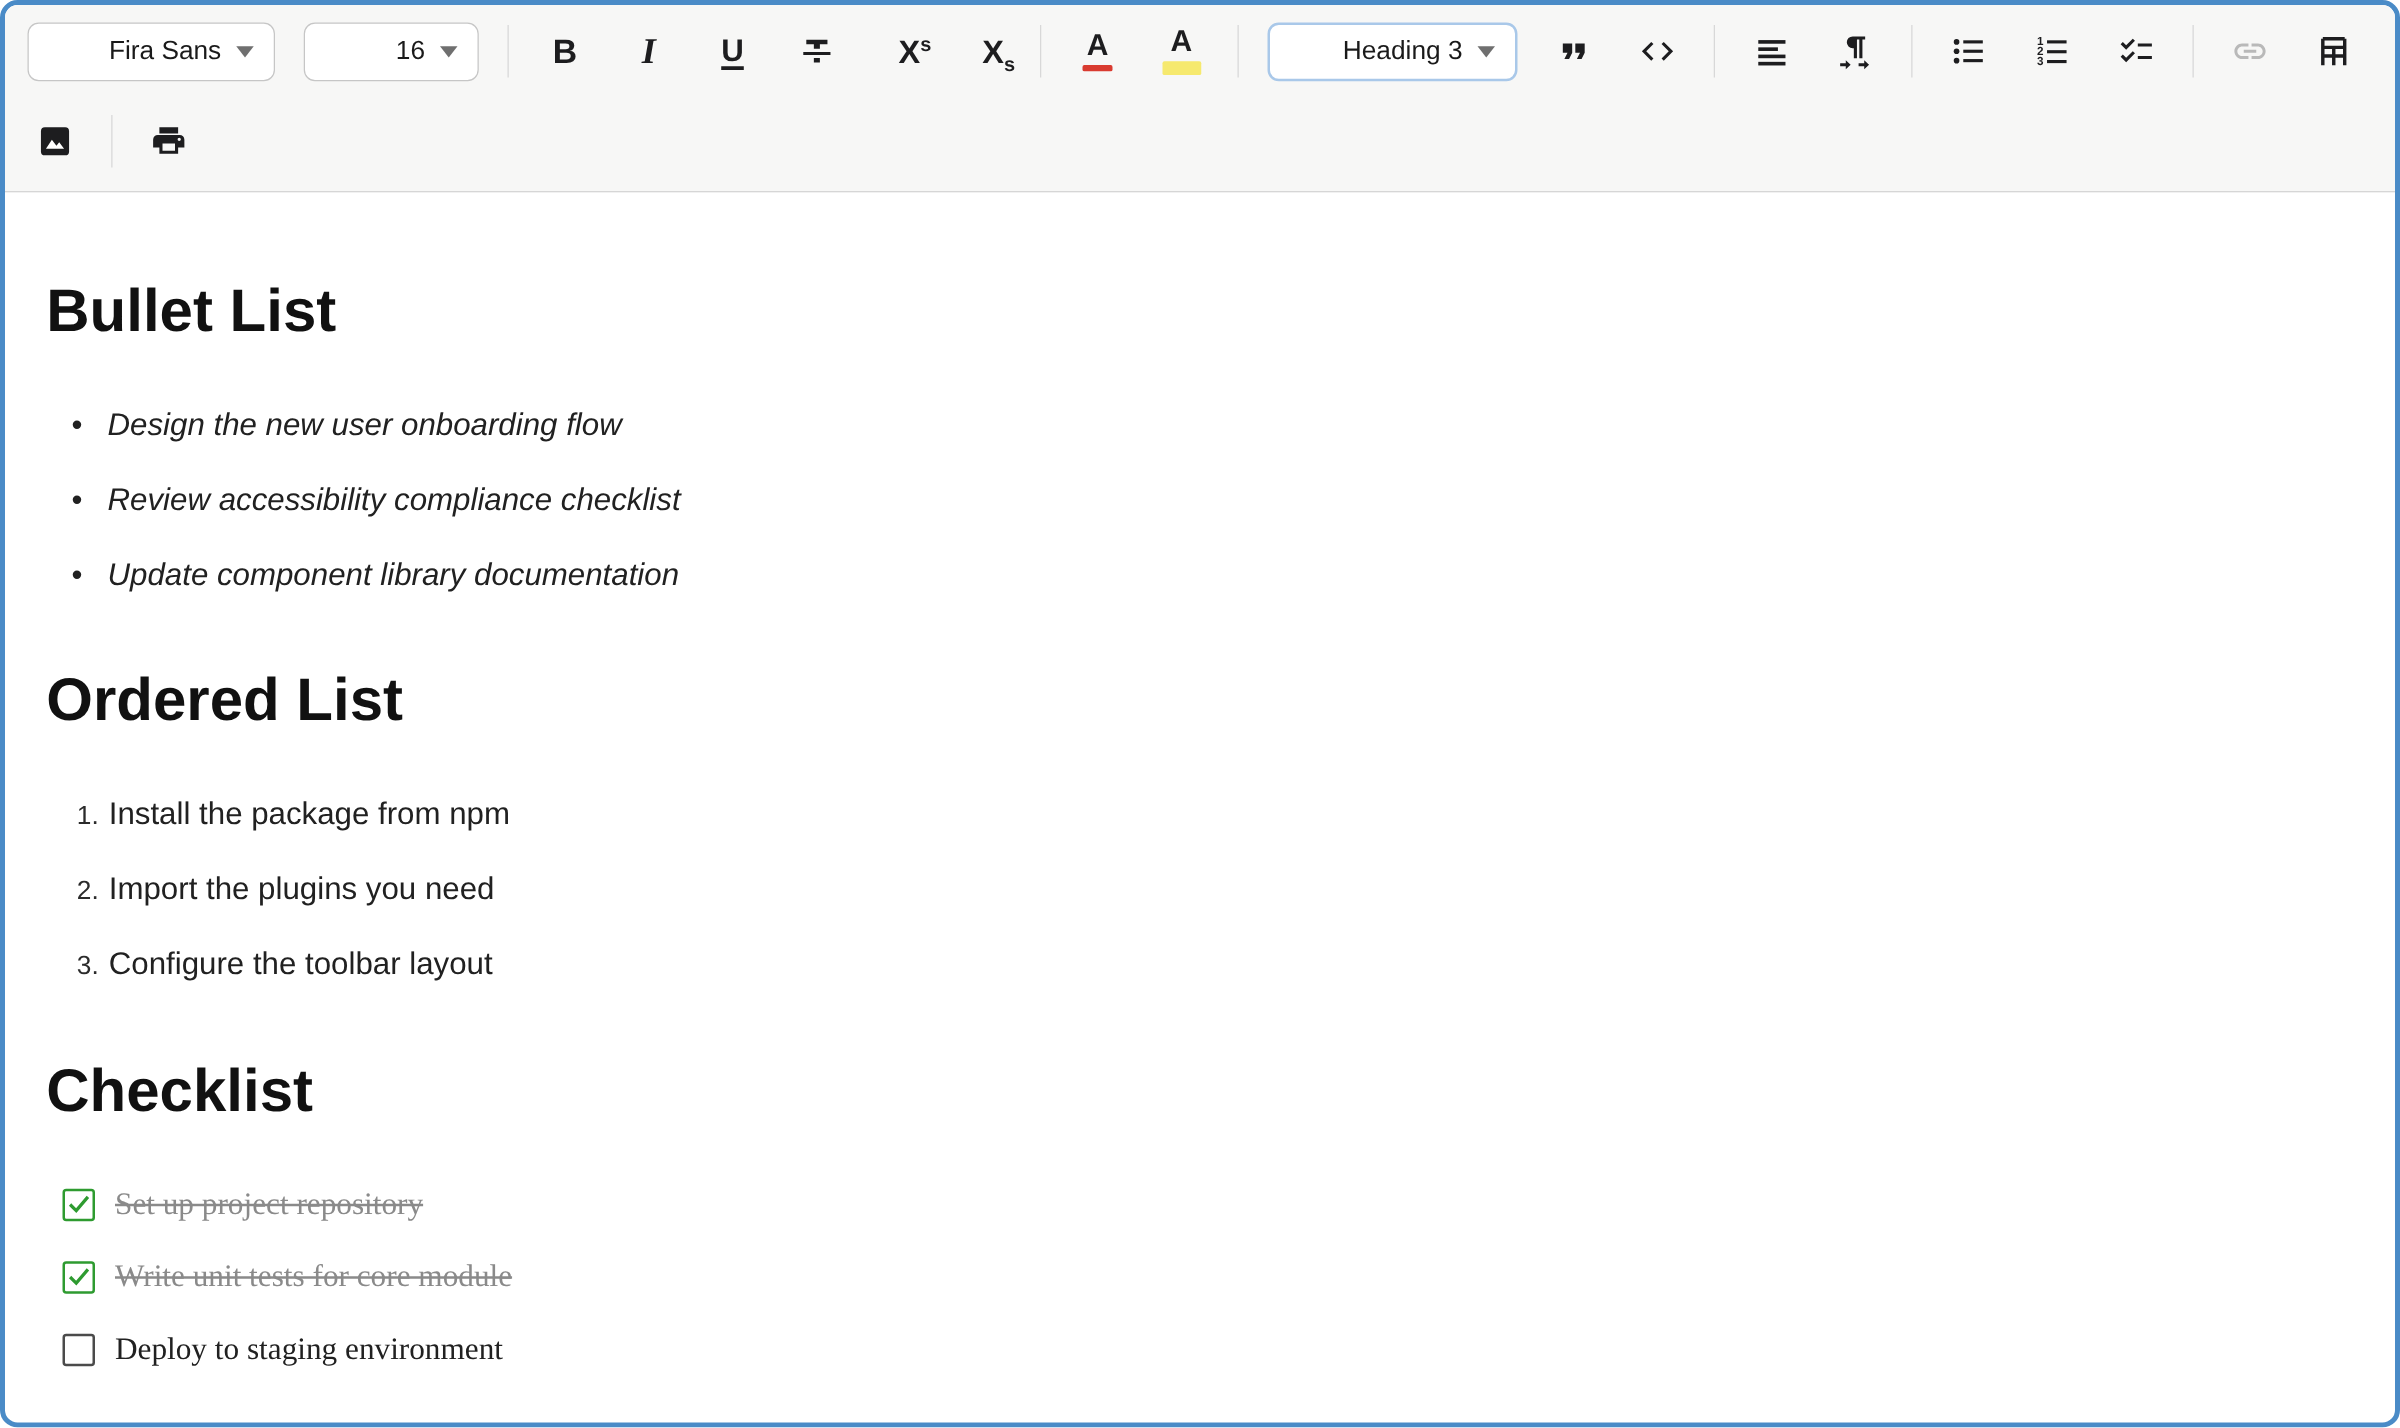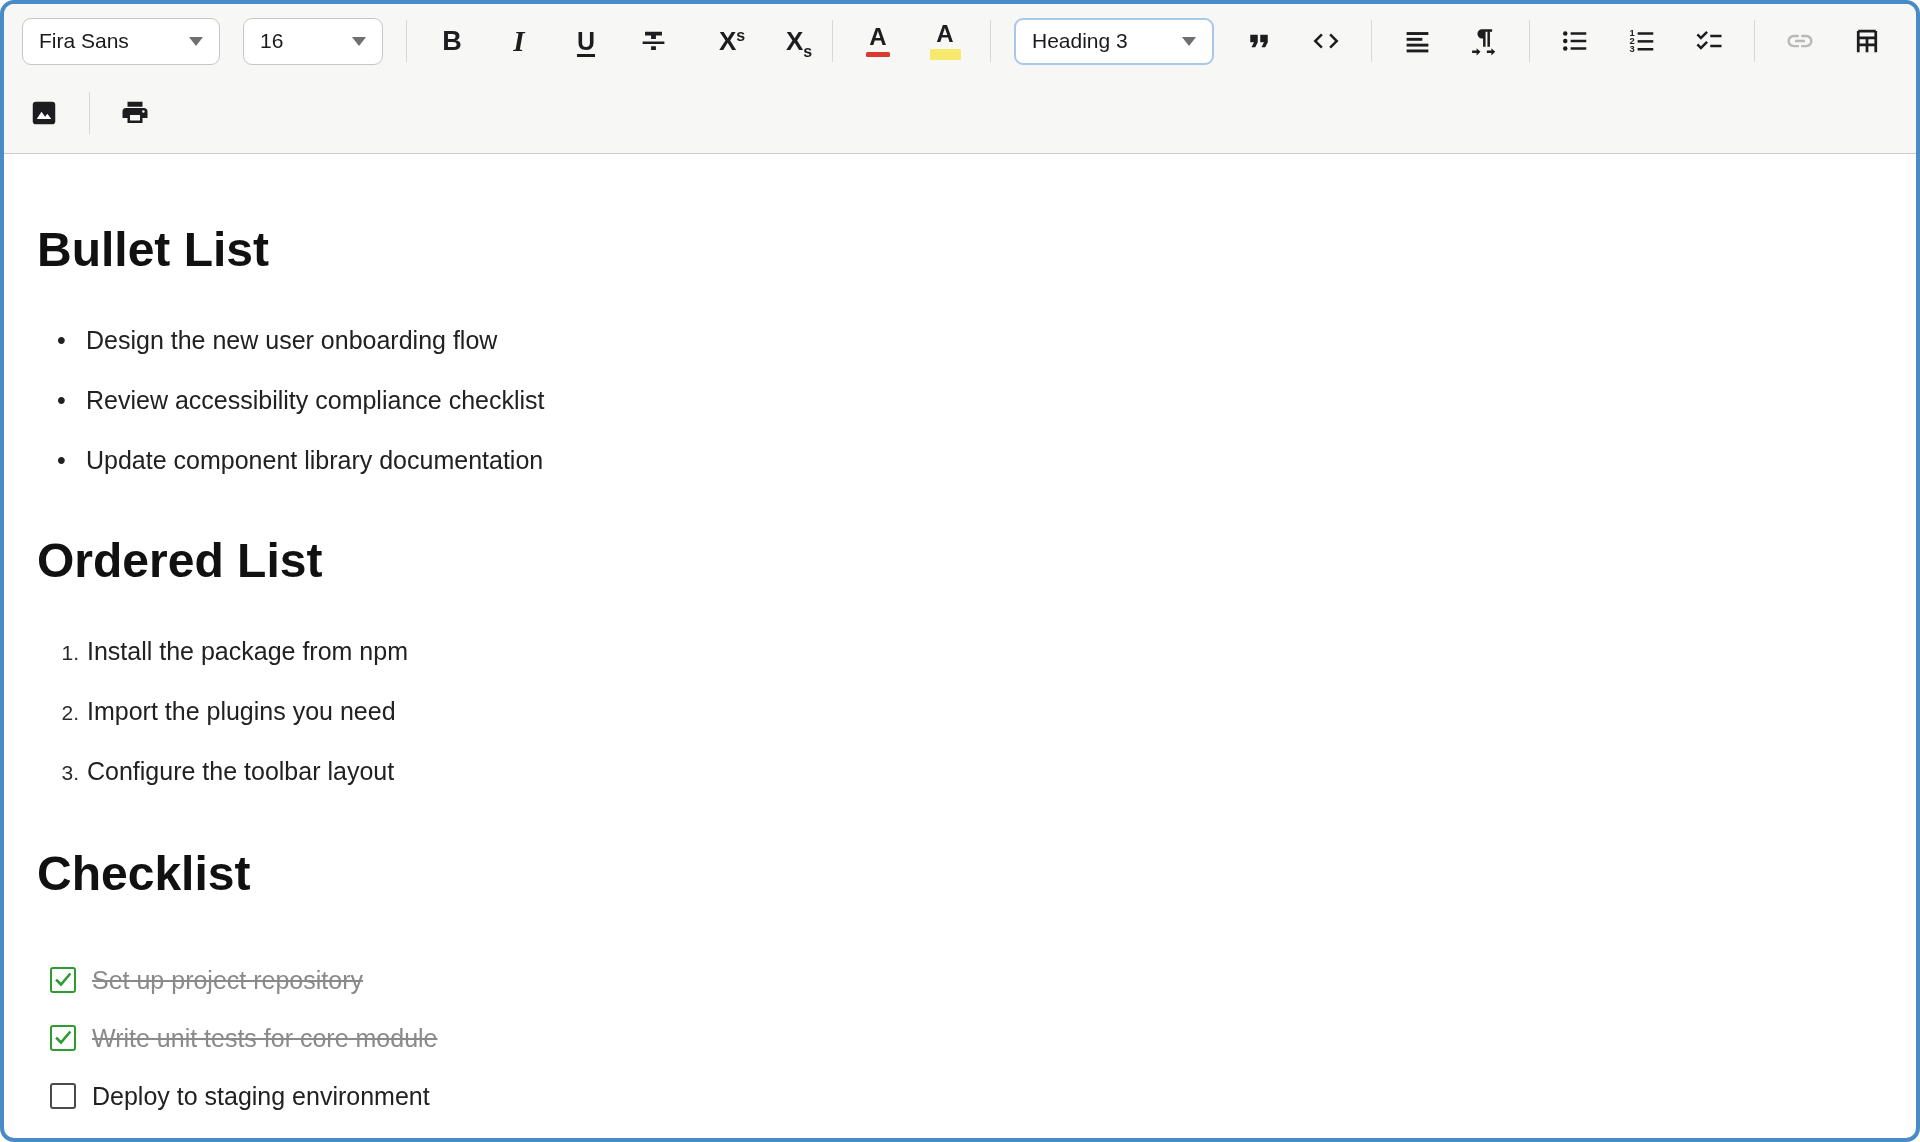--- a/index.html
+++ b/index.html
@@ -26,21 +26,21 @@
   .t-row1 { height: 70px; padding-top: 4px; }
   .t-row2 { height: 76px; padding-top: 2px; }
 
   .select {
     height: 47px;
     background: #fff;
     border: 1px solid #c6c6c6;
     border-radius: 9px;
     display: flex;
     align-items: center;
-    justify-content: space-between;
+    justify-content: flex-end;
     padding: 0 16px;
     font-size: 21px;
     color: #1a1a1a;
     cursor: default;
     flex: 0 0 auto;
   }
   .select.font-family { width: 198px; }
   .select.font-size { width: 140px; }
   .select.heading { width: 200px; border: 2px solid #a9c8e9; }
   .caret {
@@ -91,41 +91,41 @@
   }
   .content h2 {
     font-size: 48px;
     line-height: 43px;
     font-weight: 700;
     color: #111;
     margin: 0;
   }
   .content h2.spaced { margin-top: 62px; }
 
-  ul.bullets { list-style: none; margin: 52px 0 16px 0; padding: 0; }
+  ul.bullets { list-style: none; margin: 52px 0 16px 0; padding: 0; font-style: italic; }
   ul.bullets li {
     position: relative;
     line-height: 34px;
     margin-bottom: 26px;
     padding-left: 49px;
   }
   ul.bullets li::before {
     content: "\2022";
     position: absolute;
     left: 20px;
     top: 0;
     font-size: 25px;
   }
 
   .olist { margin-top: 52px; }
   .orow { display: flex; align-items: baseline; line-height: 34px; margin-bottom: 24px; }
   .onum { width: 42px; text-align: right; font-size: 21px; color: #2b2b2b; flex: 0 0 auto; }
   .otext { margin-left: 8px; }
 
-  .clist { margin-top: 68px; }
+  .clist { margin-top: 52px; font-family: Liberation Serif, serif; }
   .crow { display: flex; align-items: center; height: 34px; margin-bottom: 24px; gap: 16px; padding-left: 13px; }
   .checkbox {
     width: 26px; height: 26px;
     border-radius: 3px;
     flex: 0 0 auto;
     display: flex; align-items: center; justify-content: center;
   }
   .checkbox.checked { border: 2px solid #2e9b30; }
   .checkbox.unchecked { border: 2px solid #4b4b4b; }
   .clabel { line-height: 34px; }

